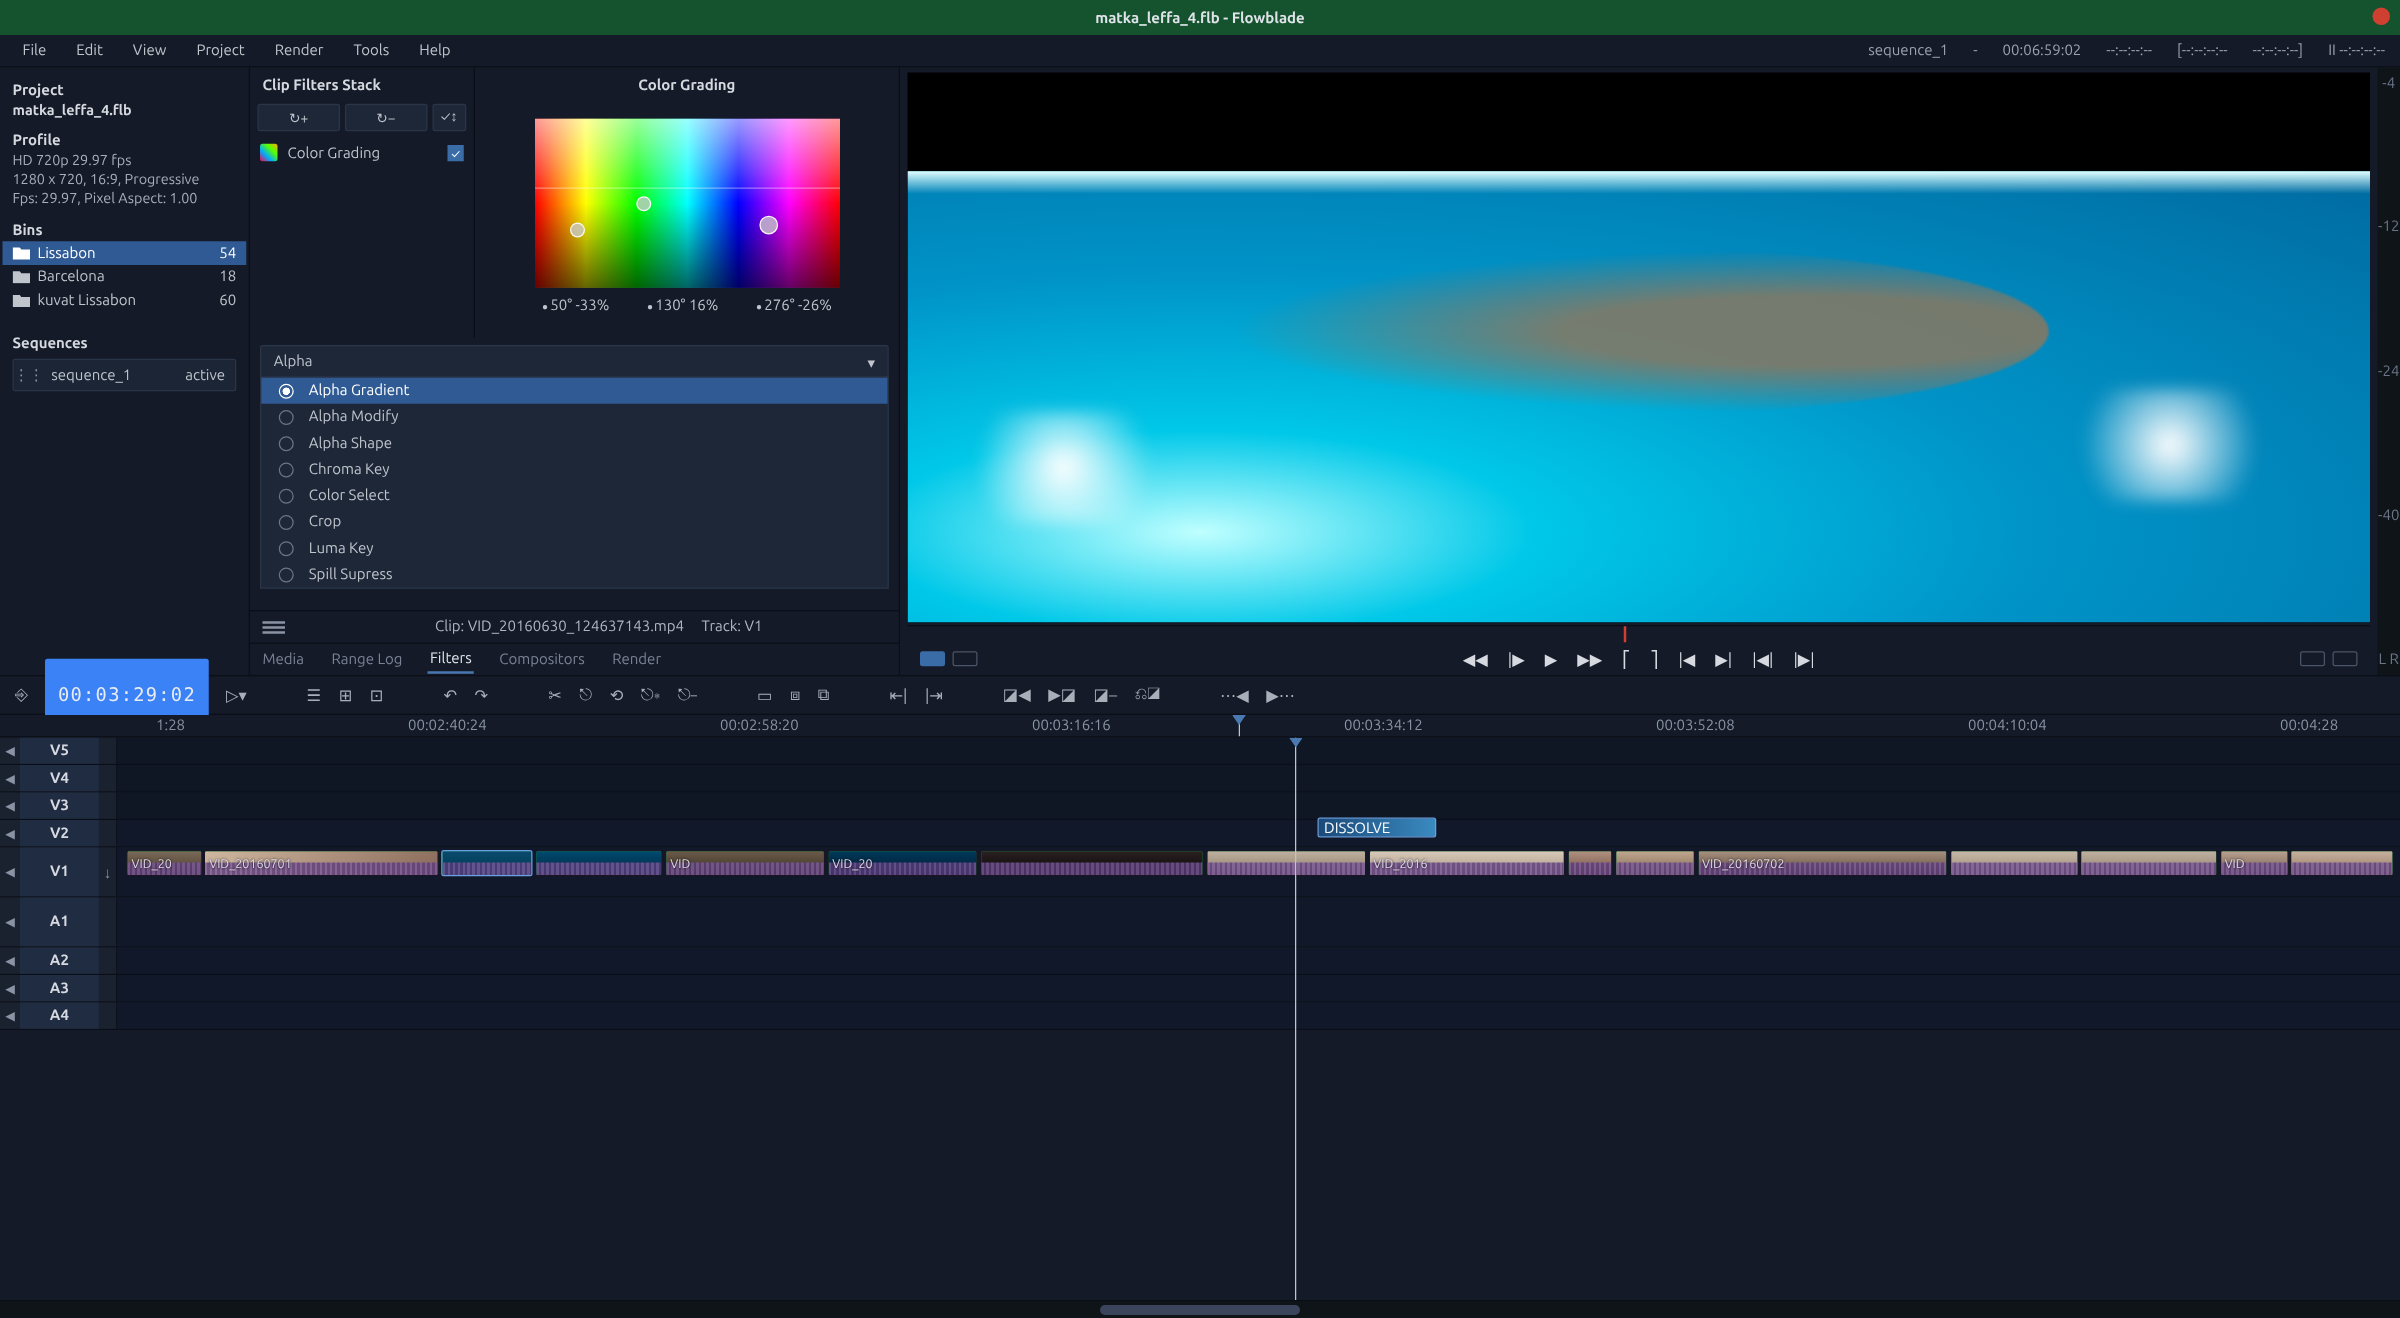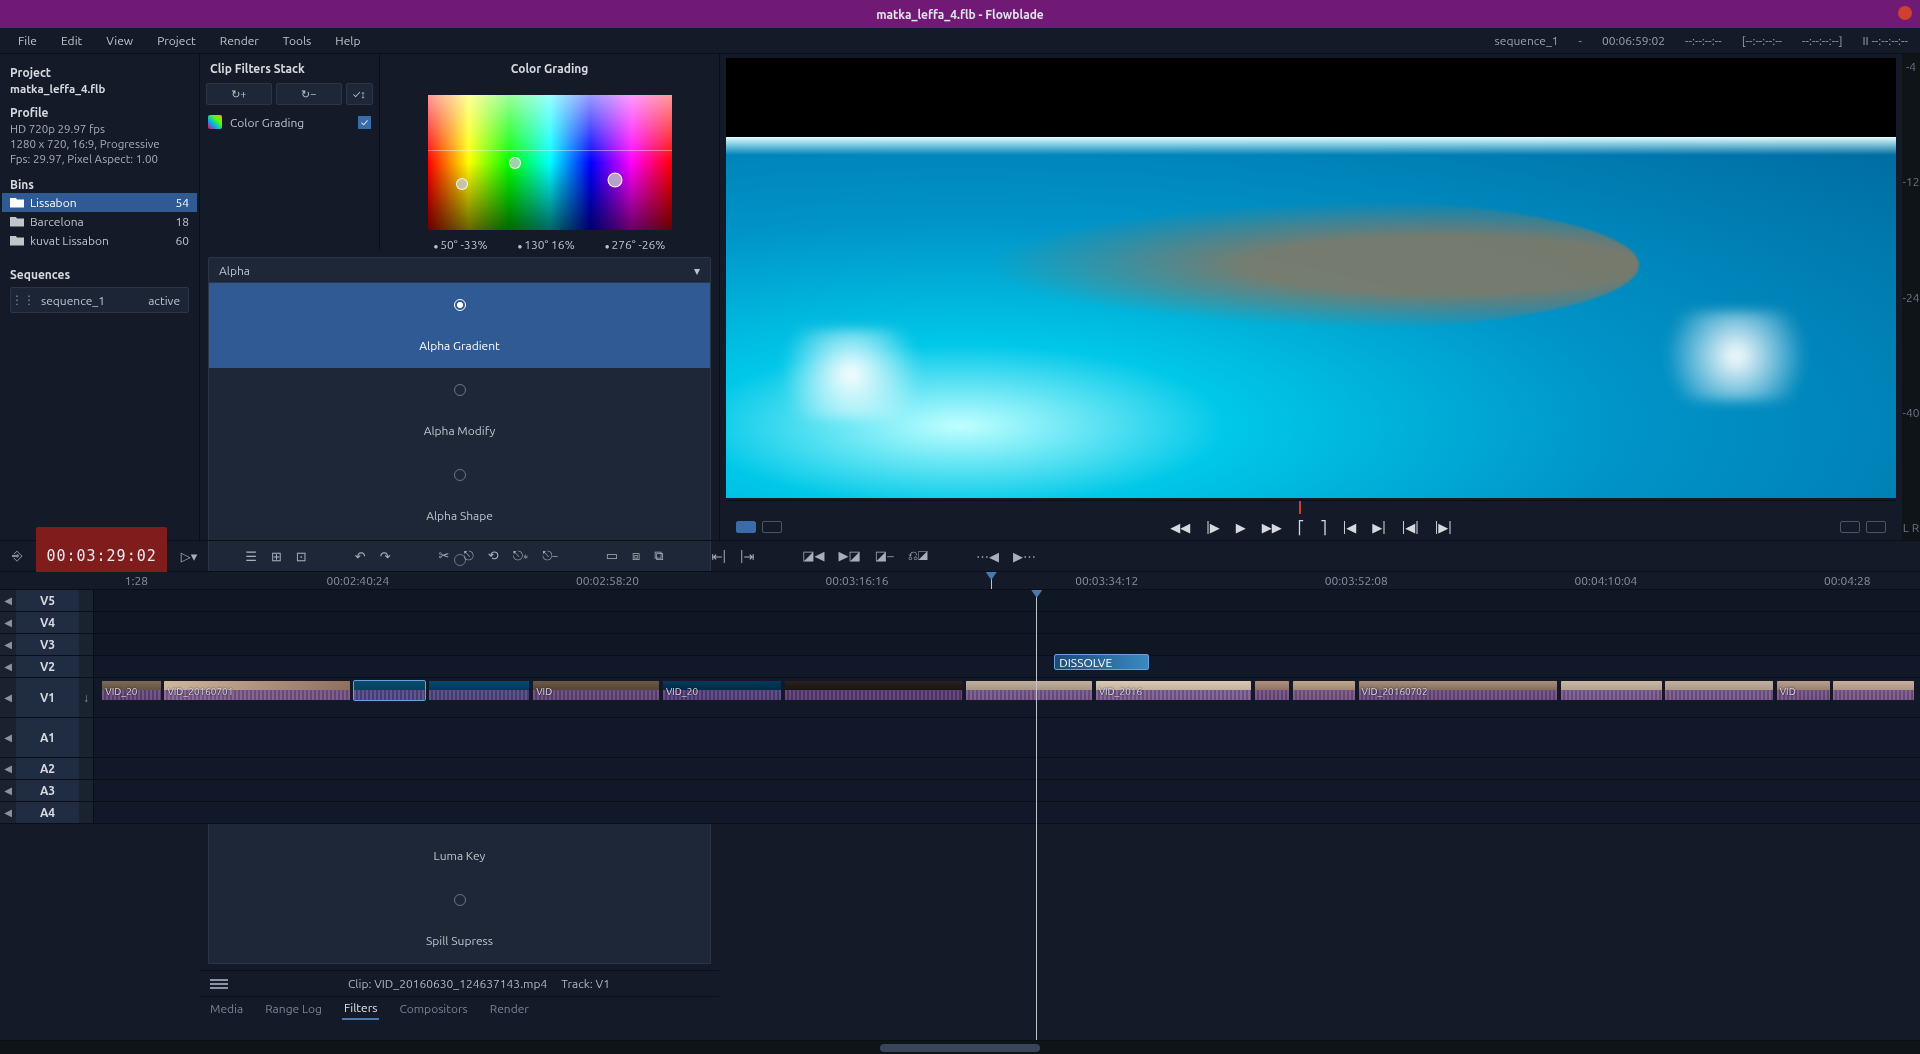--- a/index.html
+++ b/index.html
@@ -1,19 +1,19 @@
 <!DOCTYPE html>
 <html><head>
 <meta charset="utf-8">
 <style>
 * { margin:0; padding:0; box-sizing:border-box; font-family:"Ubuntu","Segoe UI",sans-serif; font-size:12px; }
 body { background:#0f1419; color:#c0c5cc; overflow:hidden; width:1920px; height:1054px; user-select:none; }
 
 
-.titlebar { height:28px; background:#701a75; display:flex; align-items:center; justify-content:center; position:relative; }
+.titlebar { height:28px; background:#14532d; display:flex; align-items:center; justify-content:center; position:relative; }
 .titlebar .title { font-weight:600; color:#e0e4ea; }
 .titlebar .close { position:absolute; right:8px; top:6px; width:14px; height:14px; border-radius:50%; background:#d04030; }
 
 
 .menubar { height:26px; background:#141a27; display:flex; align-items:center; padding:0 8px; gap:4px; border-bottom:1px solid #0a0e16; }
 .menubar .mi { padding:3px 10px; cursor:default; }
 .menubar .status { margin-left:auto; display:flex; gap:12px; font-size:11px; color:#9aa3b0; }
 .menubar .status span { padding:2px 4px; }
 
 
@@ -53,21 +53,21 @@
 .spectrum::before { content:""; position:absolute; inset:0; background:linear-gradient(to bottom,rgba(255,255,255,.6),rgba(0,0,0,0) 50%,rgba(0,0,0,.6)); }
 .spectrum::after { content:""; position:absolute; left:0; right:0; top:55px; height:1px; background:rgba(255,255,255,.4); }
 .handle { position:absolute; width:12px; height:12px; border-radius:50%; background:rgba(200,200,200,.8); border:1px solid rgba(255,255,255,.9); transform:translate(-50%,-50%); }
 .grade-vals { display:flex; justify-content:center; gap:30px; font-size:11.5px; }
 .grade-vals span::before { content:"● "; font-size:8px; }
 
 .dropdown { margin:6px 8px; }
 .dd-btn { width:100%; height:26px; background:#1d2738; border:1px solid #2a3548; color:#c0c5cc; text-align:left; padding:0 10px; position:relative; border-radius:2px; }
 .dd-btn::after { content:"▾"; position:absolute; right:10px; }
 .dd-list { background:#1d2738; border:1px solid #2a3548; margin-top:-1px; }
-.dd-item { display:flex; align-items:center; gap:28px; padding:16px 14px;flex-direction:column; }
+.dd-item { display:flex; align-items:center; gap:12px; padding:4px 14px; }
 .dd-item .radio { width:12px; height:12px; border-radius:50%; border:1px solid #6a7588; }
 .dd-item.sel { background:#2f5a94; color:#fff; }
 .dd-item.sel .radio { border-color:#fff; background:radial-gradient(circle,#fff 40%,transparent 45%); }
 
 .filters-foot { margin-top:auto; display:flex; align-items:center; padding:6px 10px; background:#141a27; border-top:1px solid #0a0e16; font-size:11.5px; color:#b0b7c2; }
 .hamb { width:18px; display:flex; flex-direction:column; gap:2px; margin-right:120px; }
 .hamb div { height:2px; background:#8a93a4; }
 
 
 .tabs { height:26px; display:flex; align-items:center; padding:0 8px; gap:18px; background:#141a27; border-top:1px solid #0a0e16; font-size:12px; }
@@ -87,21 +87,21 @@
 .transport { height:26px; display:flex; align-items:center; justify-content:center; gap:12px; background:#141a27; position:relative;}
 .transport .tbtn { color:#d6dae0; font-size:13px; padding:0 2px; }
 .transport .left { position:absolute; left:10px; display:flex; gap:6px; }
 .transport .right { position:absolute; right:10px; display:flex; gap:6px; }
 .pill { width:20px; height:12px; border:1px solid #4a5568; border-radius:2px; }
 .pill.active { background:#3a6da8; border-color:#3a6da8; }
 
 
 .lower { display:flex; flex-direction:column; height:514px; background:#141a27; }
 .toolbar { height:32px; display:flex; align-items:center; gap:12px; padding:0 10px; border-top:1px solid #0a0e16; border-bottom:1px solid #0a0e16; }
-.tc { background:#7f1d1d; padding:20px 10px; border-radius:2px; font-family:monospace; font-size:15px; color:#e8ecf2; letter-spacing:1px; }
+.tc { background:#3b82f6; padding:20px 10px; border-radius:2px; font-family:monospace; font-size:15px; color:#e8ecf2; letter-spacing:1px; }
 .tbico { color:#a8afb9; font-size:13px; padding:0 2px; }
 .toolbar .grp { display:flex; gap:10px; }
 .toolbar .gap { width:20px; }
 
 .ruler { height:18px; position:relative; background:#141a27; font-size:10px; color:#8a93a4; border-bottom:1px solid #0a0e16;}
 .ruler .tick { position:absolute; top:2px; }
 .playhead { position:absolute; top:0; bottom:0; width:1px; background:#c0c5cc; z-index:5; }
 .playhead::before { content:""; position:absolute; top:0; left:-5px; width:11px; height:8px; background:#4a78b0; clip-path:polygon(0 0,100% 0,50% 100%); }
 
 .tracks { position:relative; flex:1; overflow:hidden; }

